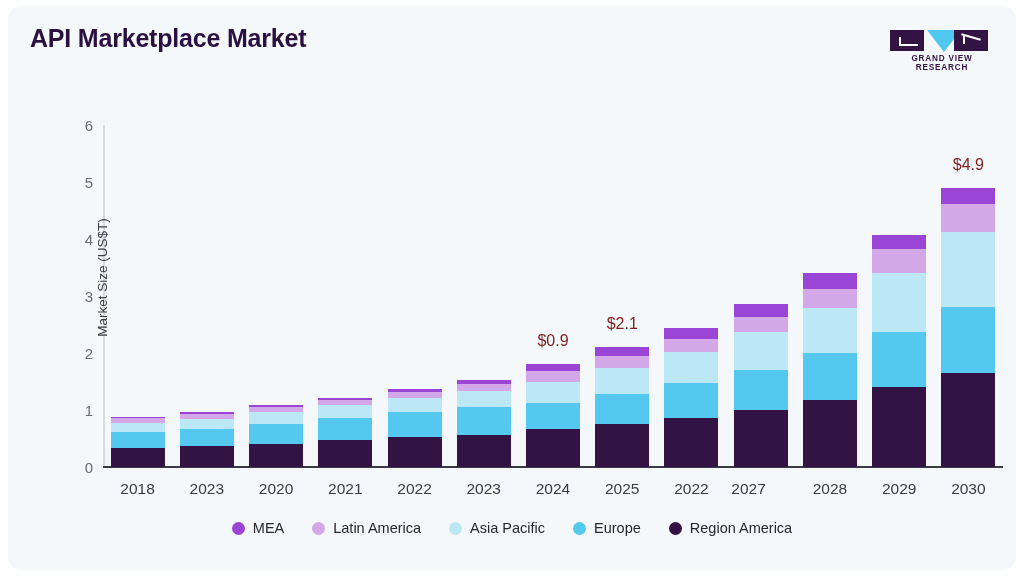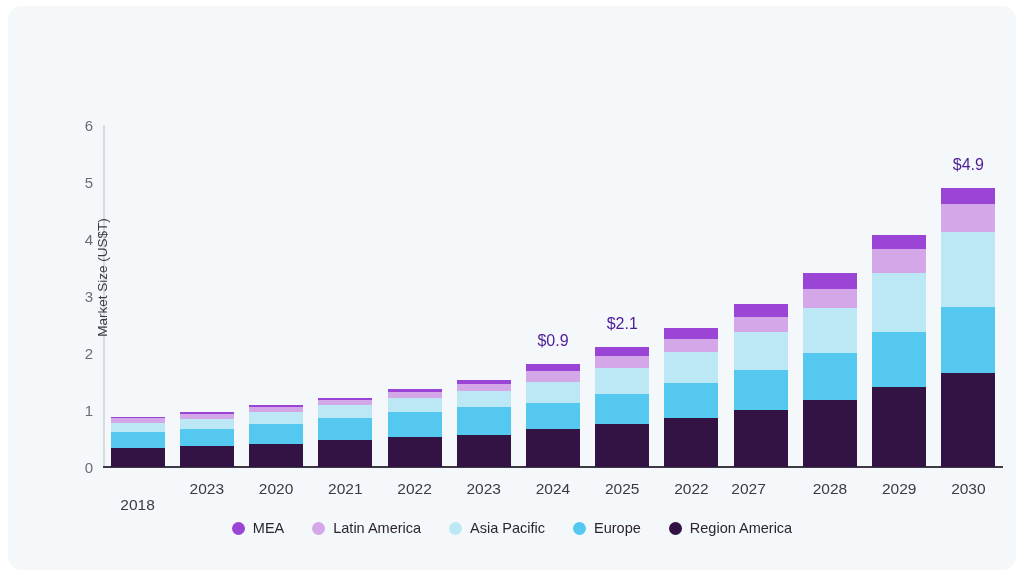--- a/index.html
+++ b/index.html
@@ -167,21 +167,21 @@
     display: flex;
     flex-direction: column-reverse;
   }
   .seg { width: 100%; }
   .bar-label {
     position: absolute;
     left: 50%;
     transform: translateX(-50%);
     white-space: nowrap;
     font-size: 16px;
-    color: #4c1d95;
+    color: #7f1d1d;
     text-align: center;
   }
   .xtick {
     position: absolute;
     top: 474px;
     text-align: center;
     font-size: 15.5px;
     color: #3d3846;
   }
 
@@ -208,21 +208,30 @@
     height: 13px;
     border-radius: 50%;
     flex: none;
   }
 </style>
 </head>
 <body>
 
 <div id="card">
 
-
+  <div id="title">API Marketplace Market</div>
+
+  <div id="logo">
+    <div id="logo-marks">
+      <div class="logo-sq" id="logo-sq-left"></div>
+      <div id="logo-tri"></div>
+      <div class="logo-sq" id="logo-sq-right"></div>
+    </div>
+    <div id="logo-text">GRAND VIEW RESEARCH</div>
+  </div>
 
   <div id="axis-line"></div>
   <div id="baseline"></div>
   <div id="plot">
     <div id="ylabel">Market Size (US$T)</div>
   <div class="bar-group" style="left: 7.61538px; width: 54px;">
         <div class="seg" style="height: 18.81px; background: rgb(51, 18, 68);"></div>
         <div class="seg" style="height: 16.53px; background: rgb(85, 200, 240);"></div>
         <div class="seg" style="height: 9.12px; background: rgb(188, 232, 245);"></div>
         <div class="seg" style="height: 4.56px; background: rgb(212, 168, 232);"></div>
@@ -339,21 +348,21 @@
         <span>Region America</span>
       </div>
     </div>
 <div class="ytick" style="top: 461px;">0</div>
     <div class="ytick" style="top: 404px;">1</div>
     <div class="ytick" style="top: 347px;">2</div>
     <div class="ytick" style="top: 290px;">3</div>
     <div class="ytick" style="top: 233px;">4</div>
     <div class="ytick" style="top: 176px;">5</div>
     <div class="ytick" style="top: 119px;">6</div>
-    <div class="xtick" style="left: 95px; width: 69.2308px; margin-top: 16px;">2018</div>
+    <div class="xtick" style="left: 95px; width: 69.2308px;">2018</div>
     <div class="xtick" style="left: 164.231px; width: 69.2308px;">2023</div>
     <div class="xtick" style="left: 233.462px; width: 69.2308px;">2020</div>
     <div class="xtick" style="left: 302.692px; width: 69.2308px;">2021</div>
     <div class="xtick" style="left: 371.923px; width: 69.2308px;">2022</div>
     <div class="xtick" style="left: 441.154px; width: 69.2308px;">2023</div>
     <div class="xtick" style="left: 510.385px; width: 69.2308px;">2024</div>
     <div class="xtick" style="left: 579.615px; width: 69.2308px;">2025</div>
     <div class="xtick" style="left: 648.846px; width: 69.2308px;">2022</div>
     <div class="xtick" style="left: 706px; width: 69.2308px;">2027</div>
     <div class="xtick" style="left: 787.308px; width: 69.2308px;">2028</div>

